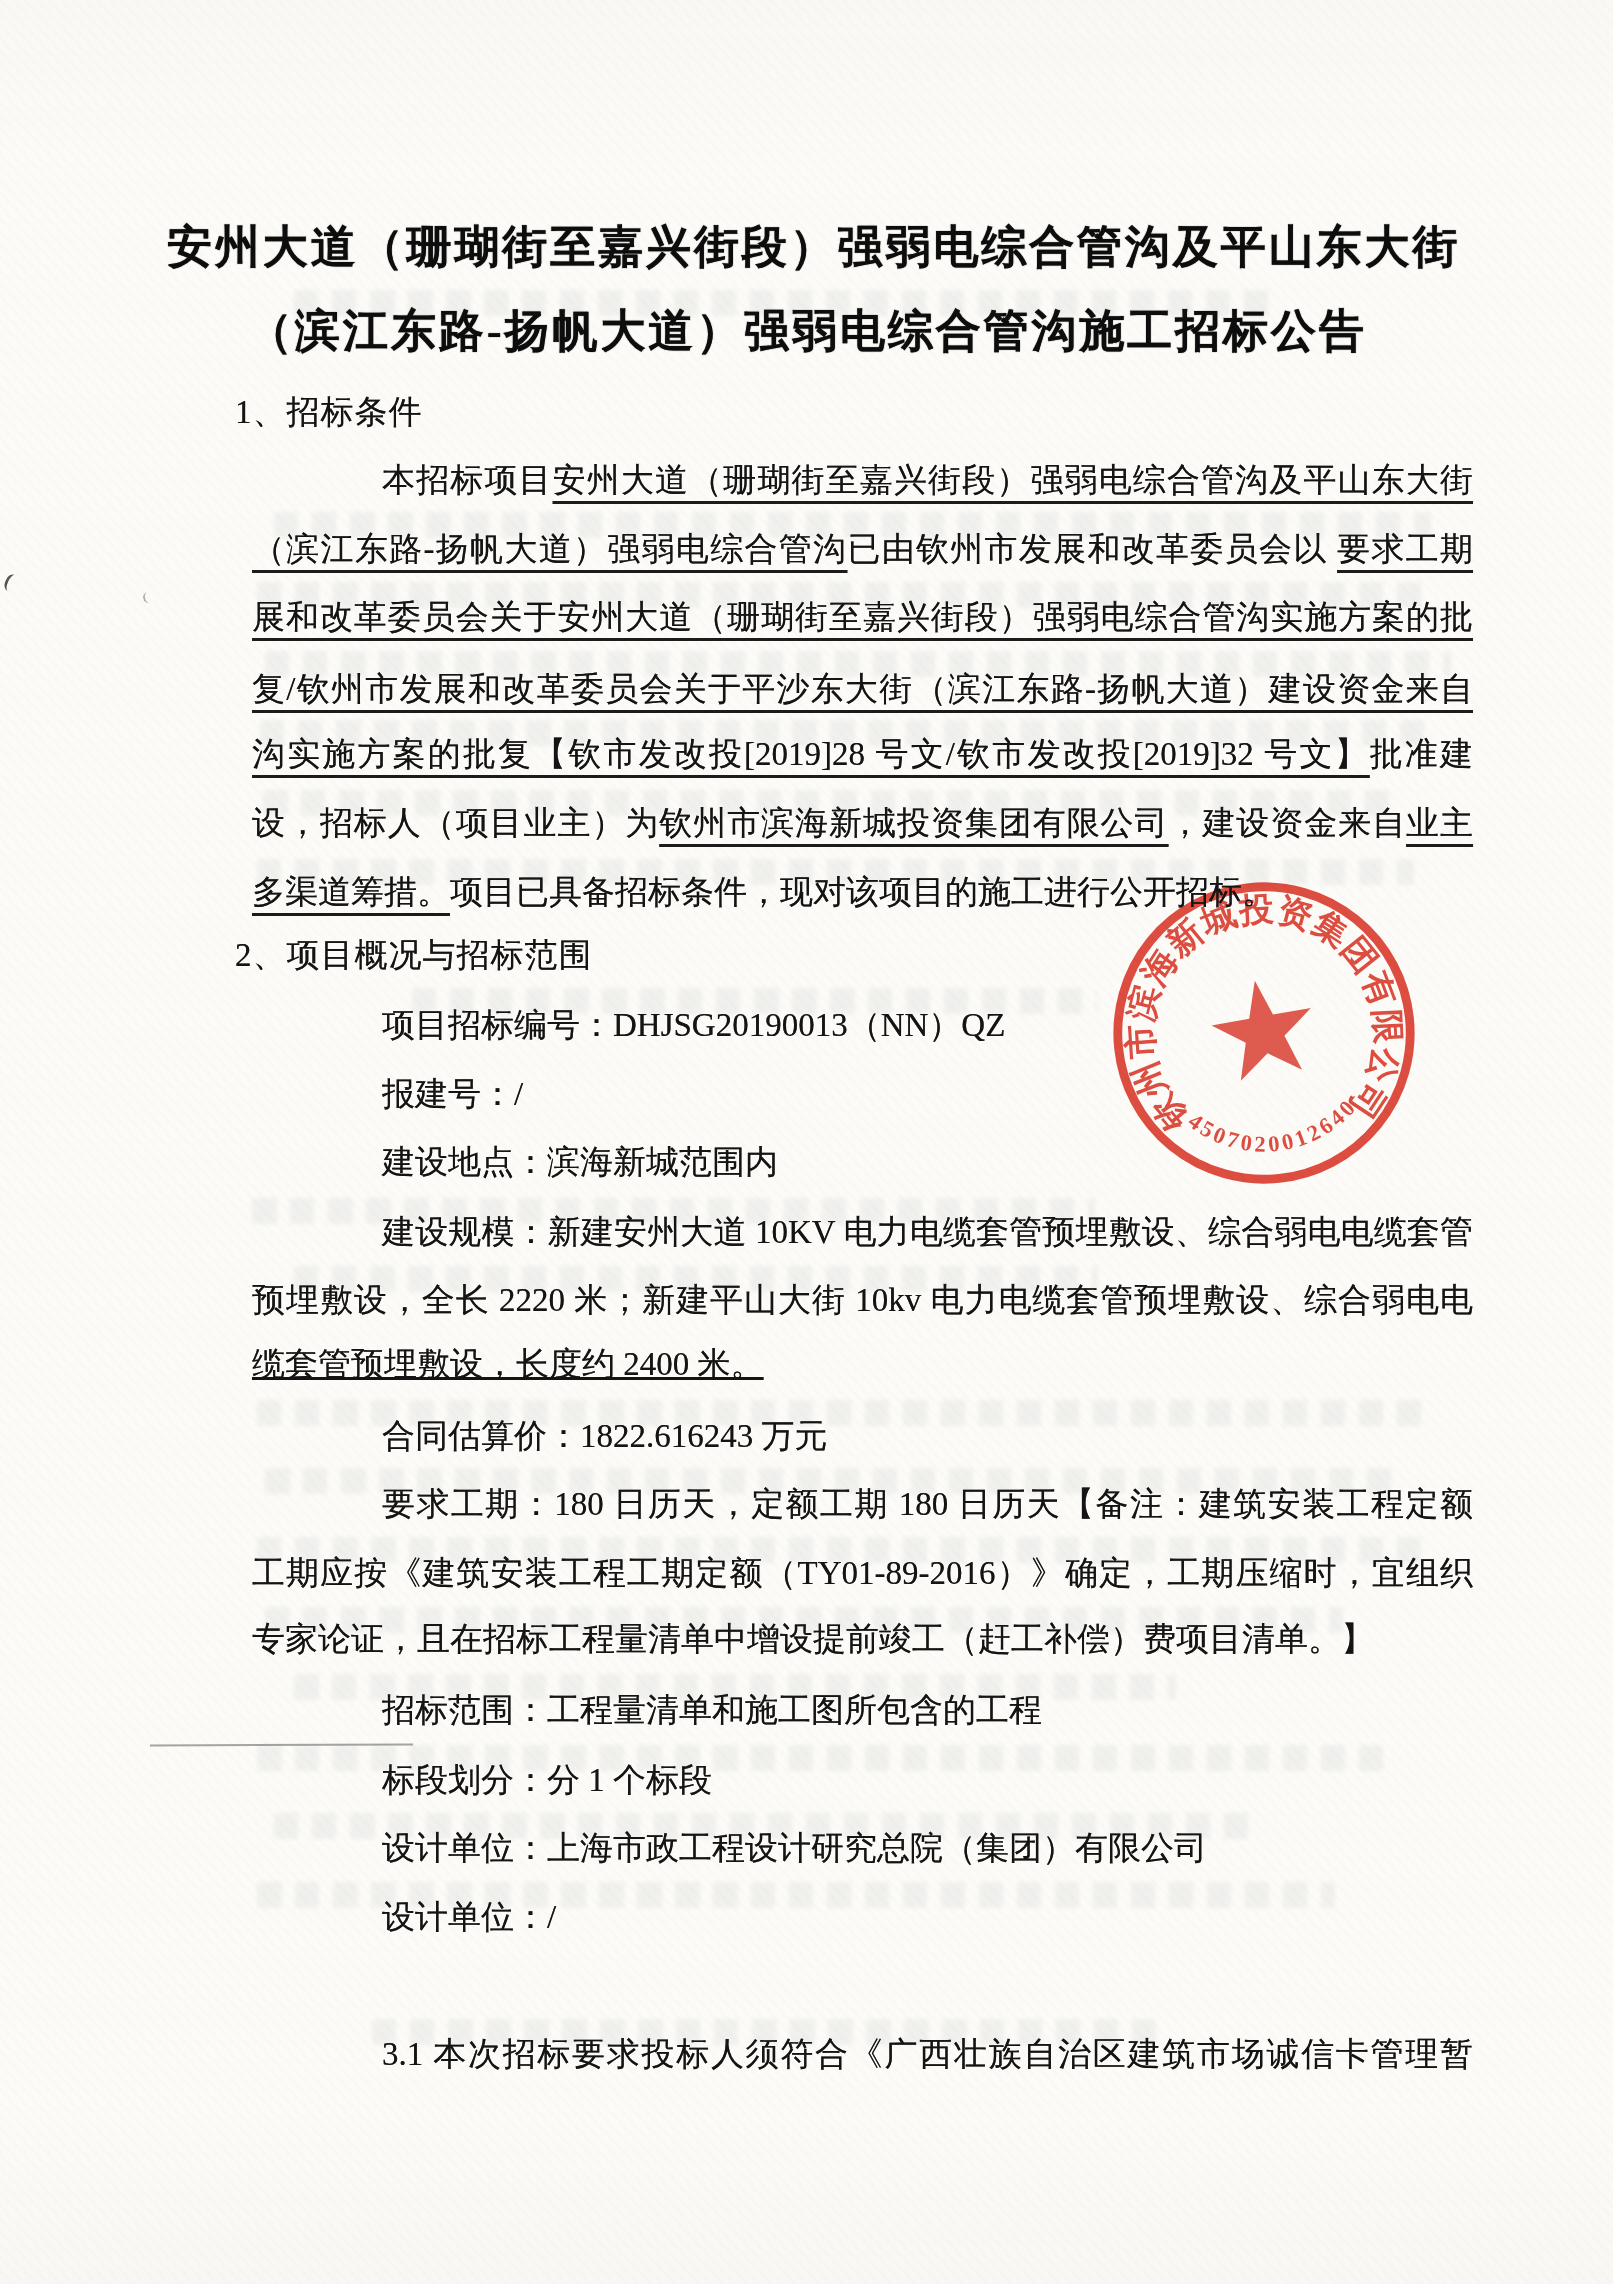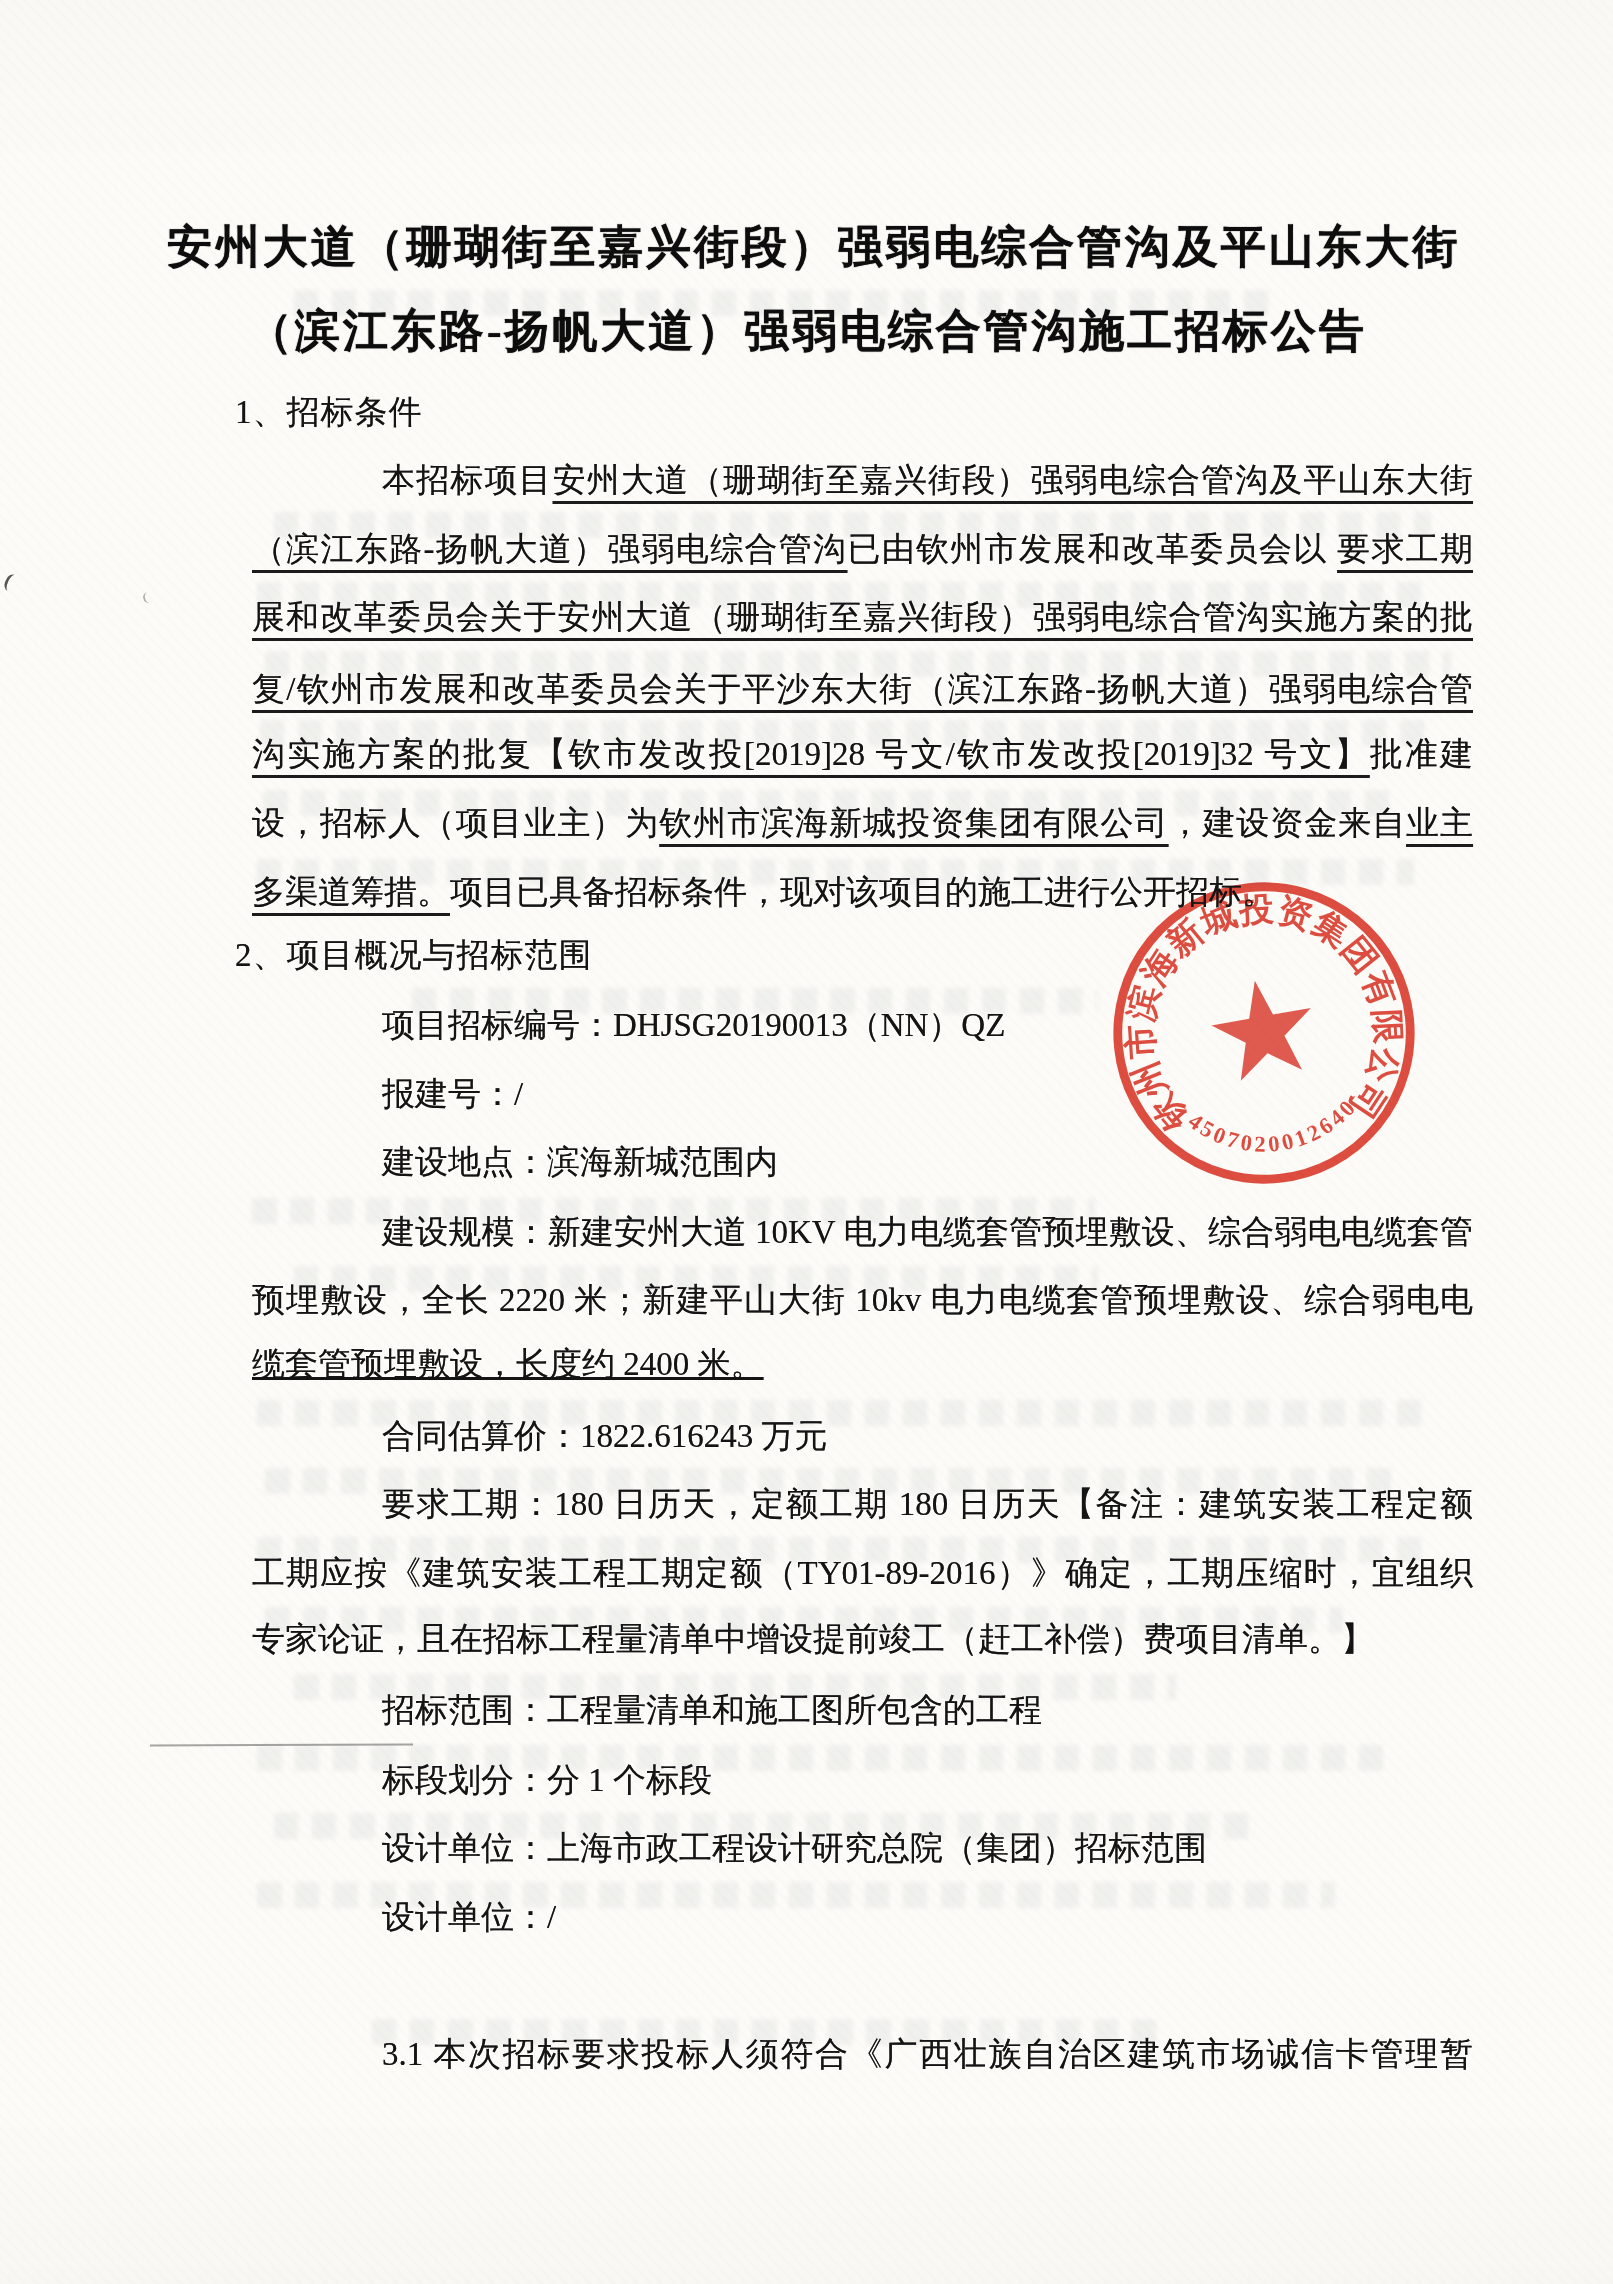--- a/index.html
+++ b/index.html
@@ -107,38 +107,38 @@
       </polygon>
     </g>
   </svg>
 
 <div class="line title center" style="top: 208px;"><span>安州大道（珊瑚街至嘉兴街段）强弱电综合管沟及平山东大街</span></div>
     <div class="line title center" style="top: 292px;"><span>（滨江东路-扬帆大道）强弱电综合管沟施工招标公告</span></div>
     <div class="line heading left" style="top: 378px; font-family: Liberation Serif, serif;"><span>1、招标条件</span></div>
     <div class="line body justify indent" style="top: 446px;"><span>本招标项目</span><span class="u">安州大道（珊瑚街至嘉兴街段）强弱电综合管沟及平山东大街</span></div>
     <div class="line body justify" style="top: 515px;"><span class="u">（滨江东路-扬帆大道）强弱电综合管沟</span><span>已由钦州市发展和改革委员会以 </span><span class="u">要求工期</span></div>
     <div class="line body justify" style="top: 583px;"><span class="u">展和改革委员会关于安州大道（珊瑚街至嘉兴街段）强弱电综合管沟实施方案的批</span></div>
-    <div class="line body justify" style="top: 655px;"><span class="u">复/钦州市发展和改革委员会关于平沙东大街（滨江东路-扬帆大道）强弱电综合管</span></div>
+    <div class="line body justify" style="top: 655px;"><span class="u">复/钦州市发展和改革委员会关于平沙东大街（滨江东路-扬帆大道）建设资金来自</span></div>
     <div class="line body justify" style="top: 720px;"><span class="u">沟实施方案的批复【钦市发改投[2019]28 号文/钦市发改投[2019]32 号文】</span><span>批准建</span></div>
     <div class="line body justify" style="top: 789px;"><span>设，招标人（项目业主）为</span><span class="u">钦州市滨海新城投资集团有限公司</span><span>，建设资金来自</span><span class="u">业主</span></div>
     <div class="line body left" style="top: 858px;"><span class="u">多渠道筹措。</span><span>项目已具备招标条件，现对该项目的施工进行公开招标。</span></div>
     <div class="line heading left" style="top: 921px;"><span>2、项目概况与招标范围</span></div>
     <div class="line body left indent" style="top: 991px;"><span>项目招标编号：DHJSG20190013（NN）QZ</span></div>
     <div class="line body left indent" style="top: 1060px;"><span>报建号：/</span></div>
     <div class="line body left indent" style="top: 1128px;"><span>建设地点：滨海新城范围内</span></div>
     <div class="line body justify indent" style="top: 1198px;"><span>建设规模：新建安州大道 10KV 电力电缆套管预埋敷设、综合弱电电缆套管</span></div>
     <div class="line body justify" style="top: 1266px;"><span>预埋敷设，全长 2220 米；新建平山大街 10kv 电力电缆套管预埋敷设、综合弱电电</span></div>
     <div class="line body left" style="top: 1330px; text-decoration: underline;"><span>缆套管预埋敷设，长度约 2400 米。</span></div>
     <div class="line body left indent" style="top: 1402px;"><span>合同估算价：1822.616243 万元</span></div>
     <div class="line body justify indent" style="top: 1470px;"><span>要求工期：180 日历天，定额工期 180 日历天【备注：建筑安装工程定额</span></div>
     <div class="line body justify" style="top: 1539px;"><span>工期应按《建筑安装工程工期定额（TY01-89-2016）》确定，工期压缩时，宜组织</span></div>
     <div class="line body left" style="top: 1605px;"><span>专家论证，且在招标工程量清单中增设提前竣工（赶工补偿）费项目清单。】</span></div>
     <div class="line body left indent" style="top: 1676px;"><span>招标范围：工程量清单和施工图所包含的工程</span></div>
     <div class="line body left indent" style="top: 1746px;"><span>标段划分：分 1 个标段</span></div>
-    <div class="line body left indent" style="top: 1814px;"><span>设计单位：上海市政工程设计研究总院（集团）招标范围</span></div>
+    <div class="line body left indent" style="top: 1814px;"><span>设计单位：上海市政工程设计研究总院（集团）有限公司</span></div>
     <div class="line body left indent" style="top: 1883px;"><span>设计单位：/</span></div>
     <div class="line body justify indent" style="top: 2020px;"><span>3.1 本次招标要求投标人须符合《广西壮族自治区建筑市场诚信卡管理暂</span></div>
     <div class="ghost" style="left: 294px; top: 290px; width: 980px;"></div>
     <div class="ghost" style="left: 274px; top: 512px; width: 1157px;"></div>
     <div class="ghost" style="left: 257px; top: 582px; width: 1176px;"></div>
     <div class="ghost" style="left: 265px; top: 651px; width: 1186px;"></div>
     <div class="ghost" style="left: 260px; top: 720px; width: 1166px;"></div>
     <div class="ghost" style="left: 263px; top: 790px; width: 1127px;"></div>
     <div class="ghost" style="left: 257px; top: 859px; width: 1157px;"></div>
     <div class="ghost" style="left: 412px; top: 988px; width: 686px;"></div>

